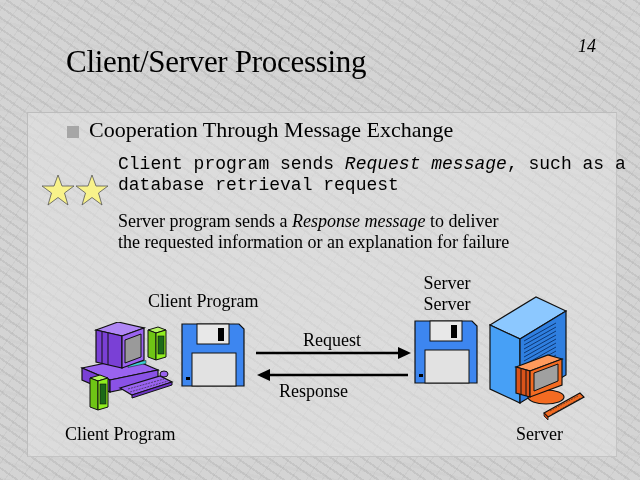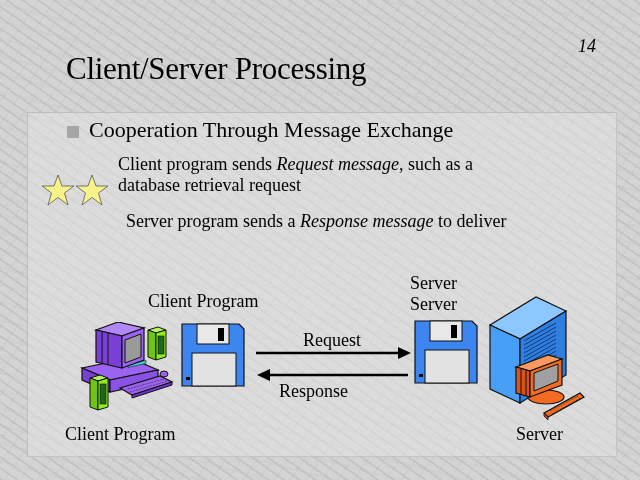--- a/index.html
+++ b/index.html
@@ -12,49 +12,50 @@
       repeating-linear-gradient(15deg, rgba(200,200,200,0.3) 0 3px, transparent 3px 17px);
     font-family:"Liberation Serif", "DejaVu Serif", serif;
     color:#000;
   }
   .panel {
     position:absolute; left:27px; top:112px; width:588px; height:343px;
     background:rgba(225,225,225,0.55);
     border-top:1px solid #bdbdbd; border-left:1px solid #bdbdbd;
     border-right:1px solid #c4c4c4; border-bottom:1px solid #c4c4c4;
   }
-  .title { position:absolute; left:66px; top:44px; font-size:31px; letter-spacing:-0.3px;margin-top:7px; }
+  .title { position:absolute; left:66px; top:44px; font-size:31px; letter-spacing:-0.3px; }
   .page-num { position:absolute; left:578px; top:36px; font-size:18px;font-style:italic; }
   .bullet-sq { position:absolute; left:67px; top:126px; width:12px; height:12px; background:#a6a6a6; }
   .bullet-text { position:absolute; left:89px; top:117px; font-size:22px; }
   .sub { position:absolute; left:118px; font-size:18px; line-height:21px; }
-  .sub1 { top:154px; }
-  .sub2 { top:211px;margin-left:8px; }
+  .sub1 { top:154px;font-family:Liberation Mono, monospace; }
+  .sub2 { top:211px; }
   .stars { position:absolute; left:40px; top:174px; }
-  .lbl { position:absolute; font-size:18px; }
+  .lbl { position:absolute; font-size:18px; text-align:center; }
   .arrow { position:absolute; }
   .icon { position:absolute; }
 </style>
 </head>
 <body>
 
 <div class="panel"></div>
 
 <div class="title">Client/Server Processing</div>
 <div class="page-num">14</div>
 
 <div class="bullet-sq"></div>
 <div class="bullet-text">Cooperation Through Message Exchange</div>
 
 <div class="sub sub1">
   <span>Client program sends </span><i>Request message</i><span>, such as a</span><br>
   <span>database retrieval request</span>
 </div>
 <div class="sub sub2">
   <span>Server program sends a </span><i>Response message</i><span> to deliver</span><br>
+  <span>the requested information or an explanation for failure</span>
 </div>
 
 <svg class="stars" width="72" height="34" viewBox="0 0 72 34">
   <polygon points="18,1 22,12 34,12 24.5,19 28,31 18,23.5 8,31 11.5,19 2,12 14,12" fill="#f8f28a" stroke="#555" stroke-width="0.8"></polygon>
   <polygon points="52,1 56,12 68,12 58.5,19 62,31 52,23.5 42,31 45.5,19 36,12 48,12" fill="#f8f28a" stroke="#555" stroke-width="0.8"></polygon>
 </svg>
 
 <svg class="icon" style="left:78px;top:322px" width="100" height="95" viewBox="0 0 100 95">
 
   <polygon points="4,46 52,36 80,48 32,58" fill="#9a63f0" stroke="#111" stroke-width="1.2"></polygon>

